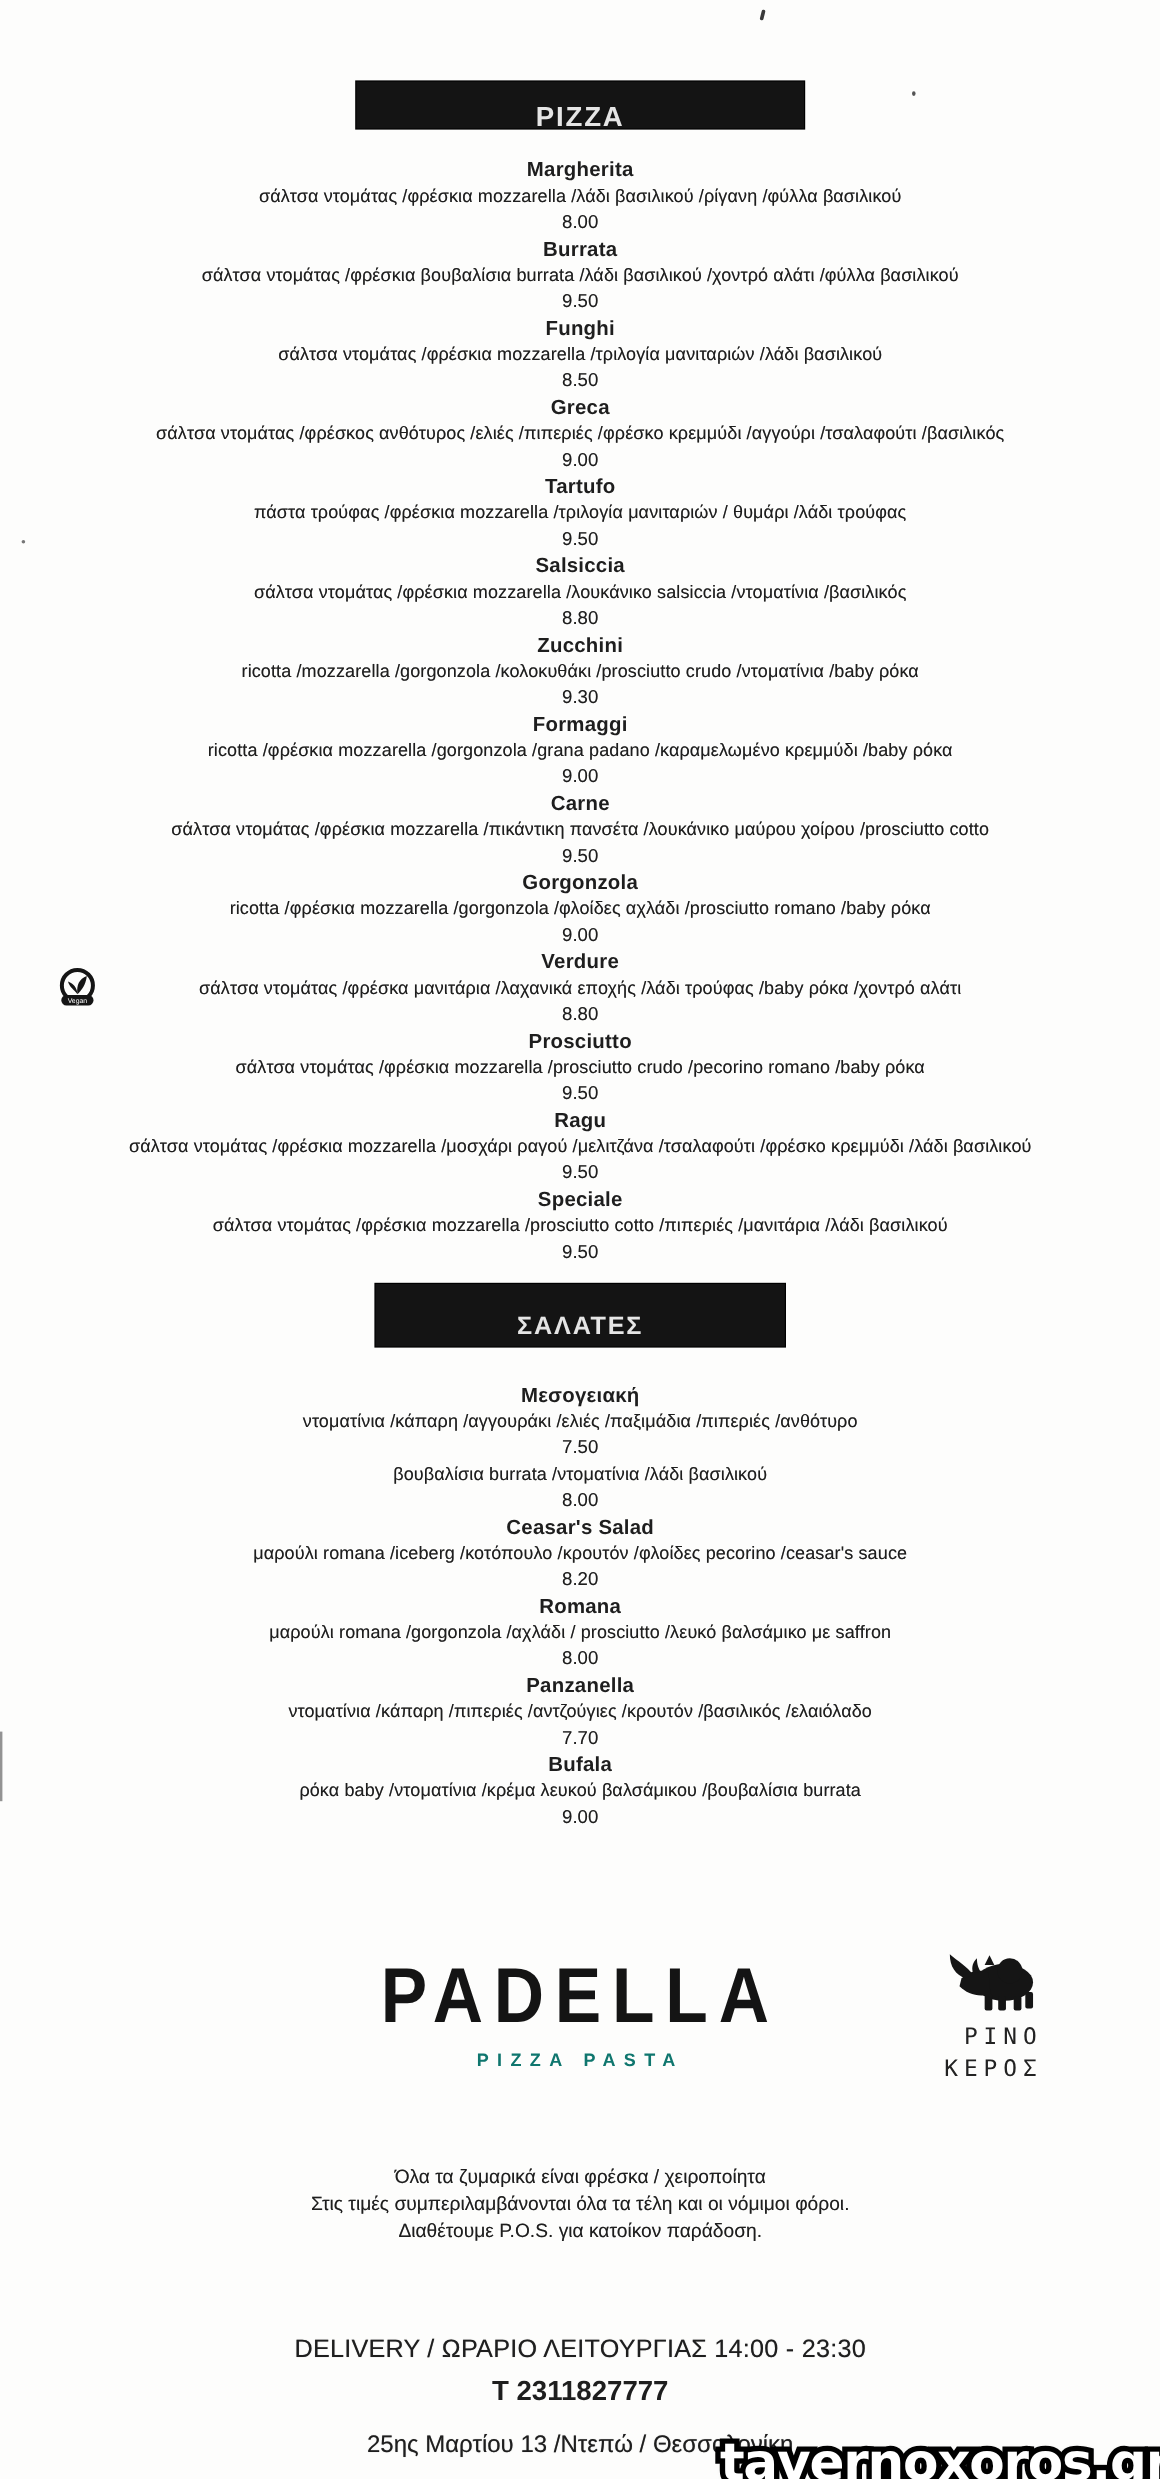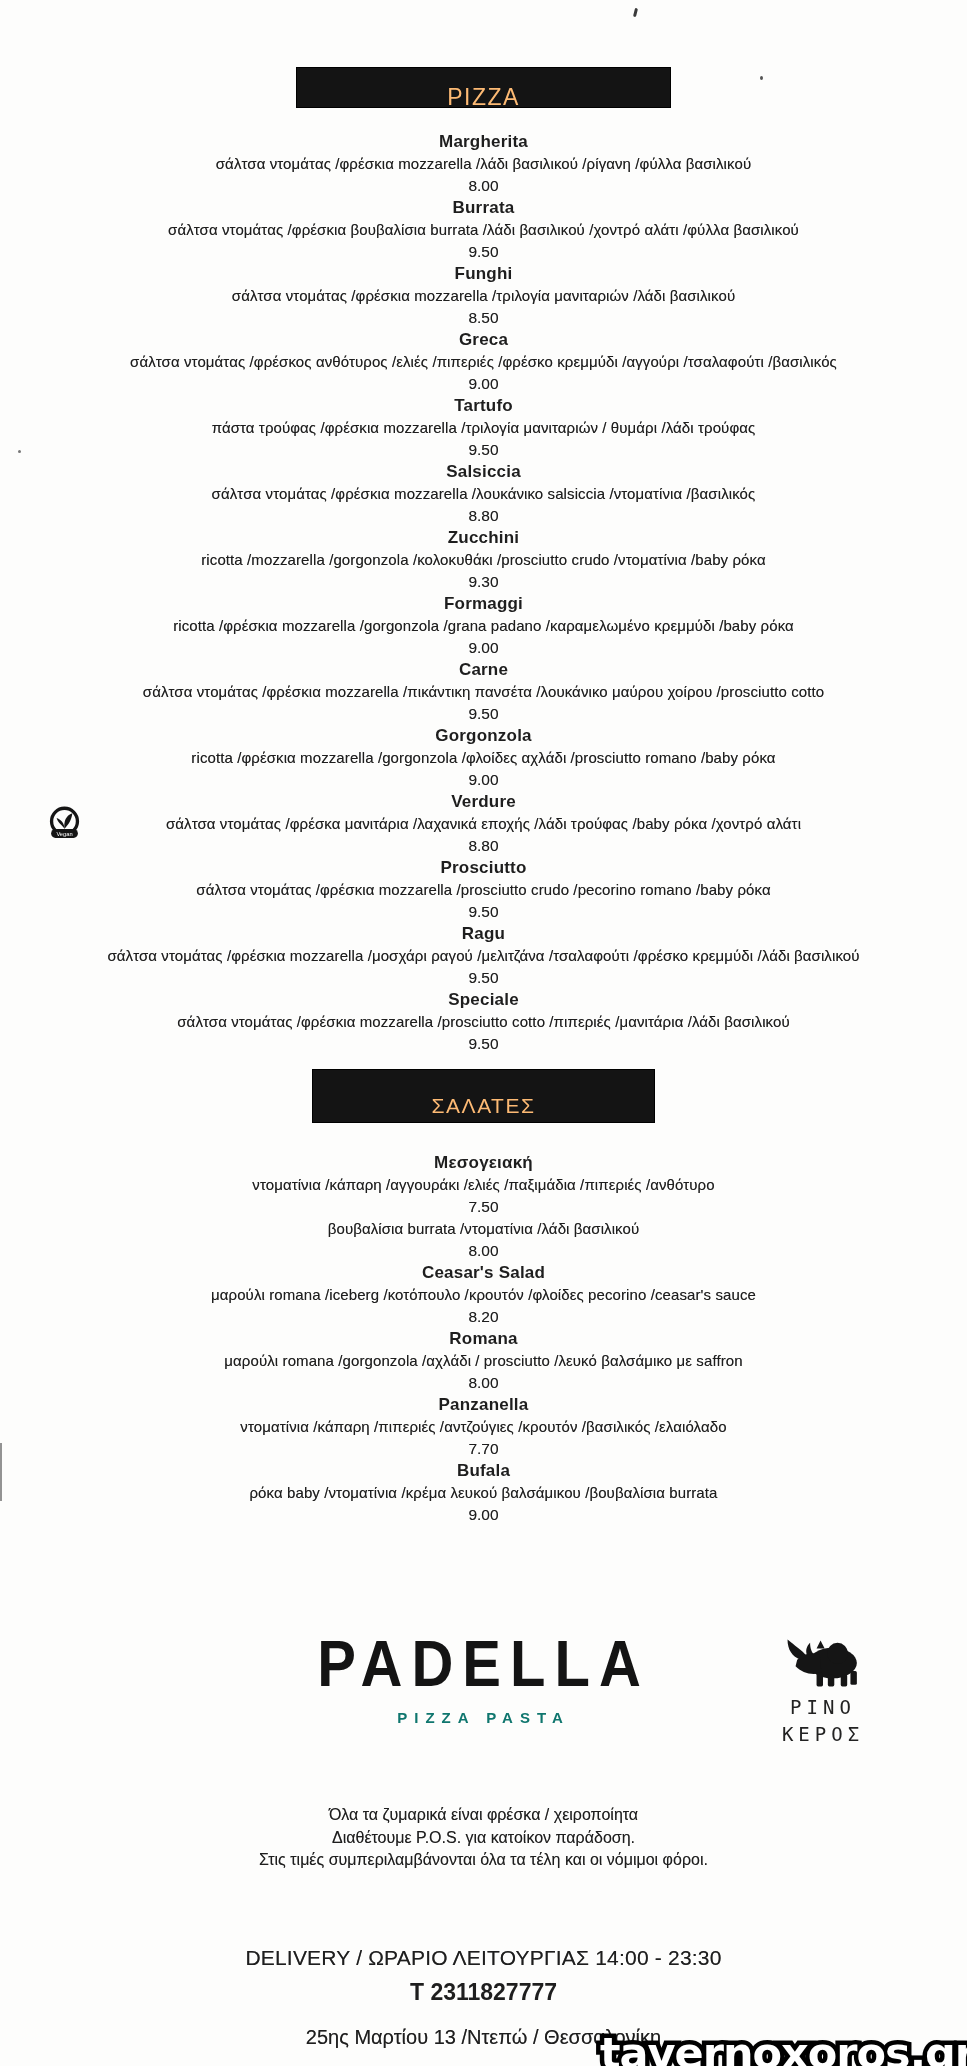--- a/index.html
+++ b/index.html
@@ -9,40 +9,40 @@
     background:#fdfdfc;
     font-family:"Liberation Sans",sans-serif;
     color:#1e1e1e;
   }
   .menu{padding-top:68px;text-align:center;}
   .section-bar{
     width:373px;height:39px;margin:0 auto;background:#141414;
     display:flex;align-items:center;justify-content:center;
     box-shadow:0 0 0 1px #000;
   }
-  .section-title{color:#fdba74;font-weight:normal;font-size:23px;letter-spacing:1.5px;margin-top:20px;}
+  .section-title{color:#e5e5e5;font-weight:bold;font-size:23px;letter-spacing:1.5px;margin-top:20px;}
   .menu-section + .menu-section{margin-top:15px;}
   .menu-section:nth-of-type(2) .section-bar{width:341px;height:52px;}
   .menu-section:nth-of-type(2) .section-title{font-size:21px;}
   .section-items{margin-top:24px;}
   .menu-section:nth-of-type(2) .section-items{margin-top:30px;}
   .menu-item{position:relative;line-height:22px;}
   .item-name{font-size:17px;font-weight:bold;letter-spacing:0.2px;}
   .item-desc{font-size:15px;letter-spacing:0.1px;text-shadow:0 0 0.5px rgba(0,0,0,0.45);}
   .item-price{font-size:15.5px;text-shadow:0 0 0.5px rgba(0,0,0,0.4);}
   .vegan-badge{position:absolute;left:46px;top:14px;width:37px;height:38px;}
   
   .brand-row{position:relative;margin-top:100px;height:120px;}
   .brand-logo{
     font-size:58px;font-weight:bold;letter-spacing:9px;
     transform:scaleY(1.12);transform-origin:top center;
     color:#141414;white-space:nowrap;
   }
   .brand-tagline{margin-top:16px;font-size:15px;font-weight:bold;letter-spacing:7px;color:#0f766e;}
-  .rhino-block{position:absolute;right:98px;top:12px;width:92px;text-align:center;}
+  .rhino-block{position:absolute;right:98px;top:1px;width:92px;text-align:right;}
   .rhino-wordmark{font-family:"DejaVu Sans Mono",monospace;font-size:19px;line-height:24px;letter-spacing:5px;color:#222;margin-top:3px;}
   
   .notes{margin-top:58px;font-size:16px;line-height:22.5px;text-shadow:0 0 0.5px rgba(0,0,0,0.4);}
   .delivery{margin-top:74px;}
   .delivery-hours{font-size:21px;letter-spacing:0.2px;text-shadow:0 0 0.6px rgba(0,0,0,0.5);}
   .delivery-phone{font-size:23px;font-weight:bold;margin-top:9px;}
   .delivery-address{font-size:20px;margin-top:20px;text-shadow:0 0 0.6px rgba(0,0,0,0.5);}
   
   .watermark{position:absolute;right:-8px;bottom:-12px;font-family:"DejaVu Sans",sans-serif;
     font-size:43px;font-weight:bold;letter-spacing:-1px;white-space:nowrap;}
@@ -243,22 +243,22 @@
           </g>
         </svg>
       </span>
       <div class="rhino-wordmark">ΡΙΝΟ</div>
       <div class="rhino-wordmark">ΚΕΡΟΣ</div>
     </div>
   </div>
 
   <div class="notes">
     <div>Όλα τα ζυμαρικά είναι φρέσκα / χειροποίητα</div>
+    <div>Στις τιμές συμπεριλαμβάνονται όλα τα τέλη και οι νόμιμοι φόροι.</div>
     <div>Διαθέτουμε P.O.S. για κατοίκον παράδοση.</div>
-    <div>Στις τιμές συμπεριλαμβάνονται όλα τα τέλη και οι νόμιμοι φόροι.</div>
   </div>
 
   <div class="delivery">
     <div class="delivery-hours">DELIVERY / ΩΡΑΡΙΟ ΛΕΙΤΟΥΡΓΙΑΣ 14:00 - 23:30</div>
     <div class="delivery-phone">T 2311827777</div>
     <div class="delivery-address">25ης Μαρτίου 13 /Ντεπώ / Θεσσαλονίκη</div>
   </div>
 </div>
 
 <div class="watermark">

